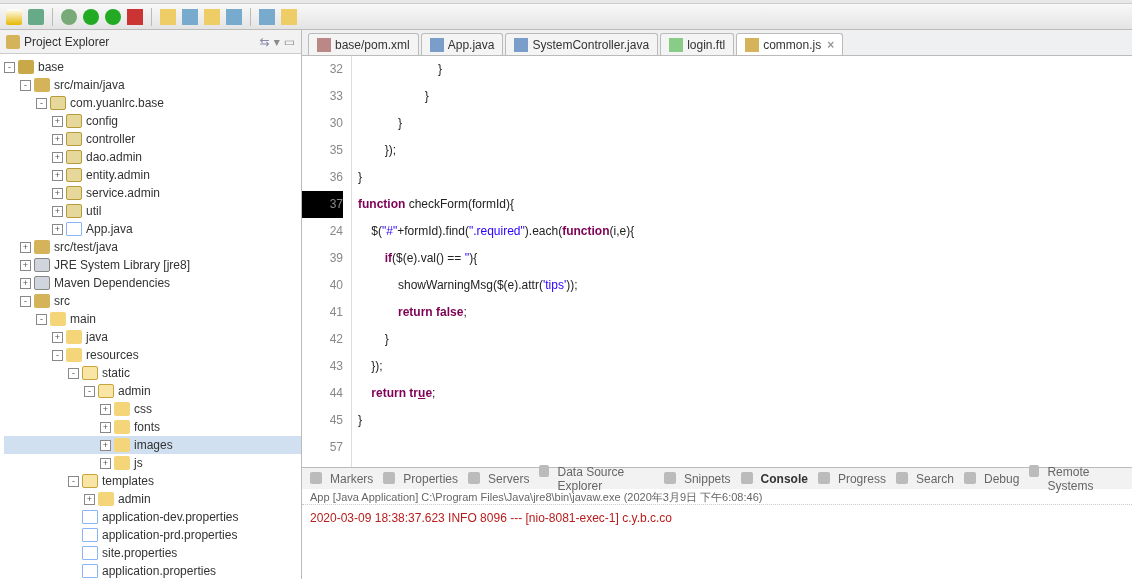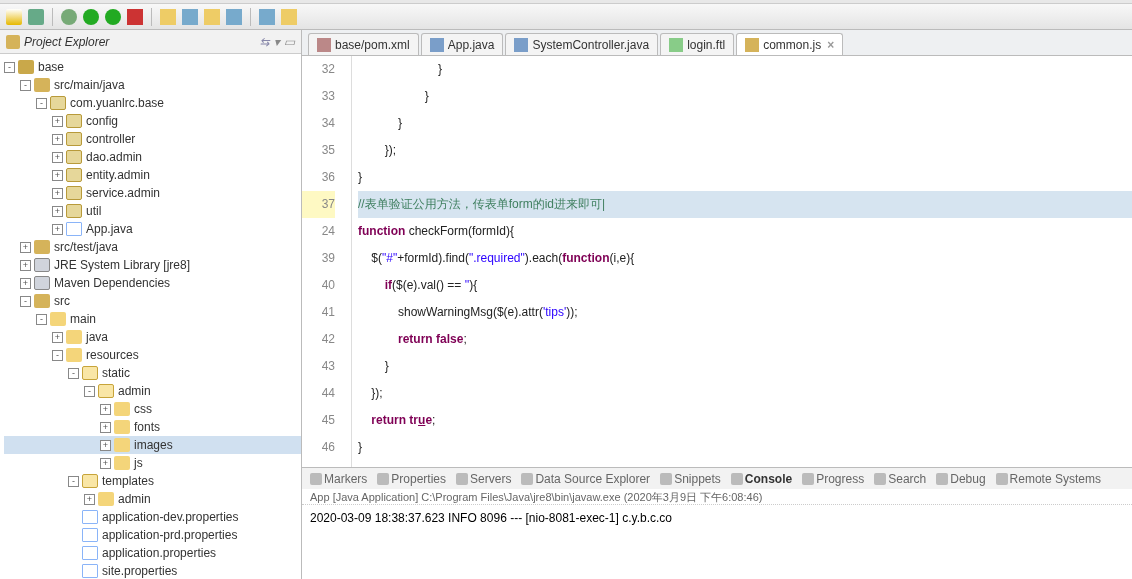--- a/index.html
+++ b/index.html
@@ -10,21 +10,21 @@
 .toolbar .sep { width:1px; height:18px; background:#bbb; margin:0 2px; }
 .ico-new{background:linear-gradient(#fff,#e6b800);border-radius:2px;}
 .ico-save{background:#6a8; border-radius:2px;}
 .ico-debug{background:#7a7; border-radius:50%;}
 .ico-run{background:#2a2; border-radius:50%;}
 .ico-stop{background:#c33;}
 .ico-y{background:#ec6;}
 .ico-b{background:#7ac;}
 .main { display:flex; height:549px; }
 .sidebar { width:302px; background:#fff; border-right:1px solid #bbb; display:flex; flex-direction:column; }
-.side-head { height:24px; display:flex; align-items:center; padding:0 6px; border-bottom:1px solid #ccc; background:#f2f2f2; gap:4px;font-style:italic; }
+.side-head { height:24px; display:flex; align-items:center; padding:0 6px; border-bottom:1px solid #ccc; background:#f2f2f2; gap:4px; }
 .side-head .title { flex:1; color:#333; }
 .side-head .hicon { width:14px; height:14px; background:#d5b35a; border-radius:2px; }
 .tree { flex:1; overflow:auto; padding:4px 0 4px 4px; }
 .tree-item { display:flex; align-items:center; height:18px; color:#333; white-space:nowrap; cursor:pointer; }
 .tr-ex { width:11px; height:11px; border:1px solid #888; margin-right:3px; text-align:center; line-height:9px; font-size:9px; color:#555; background:#fff;}
 .tr-ex.empty { border:none; }
 .tr-ico { width:16px; height:14px; margin-right:4px; display:inline-block; }
 .i-proj{background:#c9a84a;border-radius:2px;}
 .i-pkg{background:#d5b35a;border-radius:2px;}
 .i-pkgx{background:#e6d79a;border:1px solid #b89a3a;border-radius:2px;}
@@ -38,35 +38,35 @@
 .tabbar { height:26px; background:#eef0f2; border-bottom:1px solid #bbb; display:flex; align-items:flex-end; padding-left:6px; gap:2px; }
 .tab { height:22px; padding:0 8px; display:flex; align-items:center; gap:4px; border:1px solid #bbb; border-bottom:none; background:#f4f4f4; border-radius:3px 3px 0 0; color:#333; cursor:pointer;}
 .tab.active { background:#fff; }
 .tab .ti { width:14px; height:14px; }
 .i-xml{background:#b88;}
 .i-java{background:#7a9ec9;}
 .i-ftl{background:#8c8;}
 .i-js{background:#d5b35a;}
 .tab .tclose { color:#999; font-weight:bold; margin-left:2px;}
 .editor { flex:1; display:flex; overflow:hidden; font-family:Consolas,monospace; font-size:19px; }
-.gutter { width:50px; background:#fff; border-right:1px solid #ddd; text-align:right; padding-right:16px; color:#888; line-height:27px; }
+.gutter { width:50px; background:#fff; border-right:1px solid #ddd; text-align:right; padding-right:8px; color:#888; line-height:27px; }
 .gutter .ln { height:27px; position:relative;}
-.gutter .hl { background:#fef9c3; }
+.gutter .hl { background:#000000; }
 .code { flex:1; padding-left:6px; line-height:27px; }
 .codeline { height:27px; white-space:pre; color:#222;}
 .codeline.full-hl { background:#d6e4f0; }
 .kw { color:#7f0055; font-weight:bold; }
 .cm { color:#3f7f5f; }
 .str { color:#2a00ff; }
 .bottom-tabs { height:22px; background:#f2f2f2; border-top:1px solid #bbb; display:flex; align-items:center; gap:10px; padding:0 8px; font-size:11px; color:#666;}
-.bottom-tabs .bt { display:flex; align-items:center; gap:2px; cursor:pointer;}
+.bottom-tabs .bt { display:flex; align-items:flex-start; gap:8px; cursor:pointer;}
 .bottom-tabs .bt.active { color:#333; font-weight:bold;}
 .bti { width:12px; height:12px; background:#bbb; border-radius:2px;}
 .console-hdr { height:16px; font-size:11px; color:#666; padding:0 8px; border-bottom:1px dotted #ccc; line-height:16px;}
-.console { height:74px; background:#fff; font-family:Consolas,monospace; font-size:17px; line-height:22px; padding:2px 8px; overflow:hidden; color:#000000;}
+.console { height:74px; background:#fff; font-family:Consolas,monospace; font-size:17px; line-height:22px; padding:2px 8px; overflow:hidden; color:#b91c1c;}
 </style>
 </head>
 <body>
 
 <div class="menubar"></div>
 
 <div class="toolbar">
   <span class="tb-btn ico-new"></span>
   <span class="tb-btn ico-save"></span>
   <span class="sep"></span>
@@ -253,27 +253,27 @@
         <div class="tree-item">
           <span class="ind" style="width:64px"></span>
           <span class="tr-ex empty"></span>
           <span class="tr-ico i-file"></span>
           <span>application-prd.properties</span>
         </div>
         <div class="tree-item">
           <span class="ind" style="width:64px"></span>
           <span class="tr-ex empty"></span>
           <span class="tr-ico i-file"></span>
+          <span>site.properties</span>
+        </div>
+        <div class="tree-item">
+          <span class="ind" style="width:64px"></span>
+          <span class="tr-ex empty"></span>
+          <span class="tr-ico i-file"></span>
           <span>application.properties</span>
-        </div>
-        <div class="tree-item">
-          <span class="ind" style="width:64px"></span>
-          <span class="tr-ex empty"></span>
-          <span class="tr-ico i-file"></span>
-          <span>site.properties</span>
         </div>
       </div>
   </div>
 
   <div class="content">
     <div class="tabbar" id="tabbar">
         <div class="tab">
           <span class="ti i-xml"></span>
           <span>base/pom.xml</span>
         </div>
@@ -292,41 +292,40 @@
         <div class="tab active">
           <span class="ti i-js"></span>
           <span>common.js</span>
           <span class="tclose">×</span>
         </div>
       </div>
     <div class="editor">
       <div class="gutter" id="gutter">
           <div class="ln">32</div>
           <div class="ln">33</div>
-          <div class="ln">34</div>
+          <div class="ln">30</div>
           <div class="ln">35</div>
           <div class="ln">36</div>
           <div class="ln hl">37</div>
           <div class="ln">24</div>
           <div class="ln">39</div>
           <div class="ln">40</div>
           <div class="ln">41</div>
           <div class="ln">42</div>
           <div class="ln">43</div>
           <div class="ln">44</div>
           <div class="ln">45</div>
-          <div class="ln">46</div>
+          <div class="ln">57</div>
         </div>
       <div class="code" id="code">
           <div class="codeline">                        }</div>
           <div class="codeline">                    }</div>
           <div class="codeline">            }</div>
           <div class="codeline">        });</div>
           <div class="codeline">}</div>
-          <div class="codeline full-hl"><span class="cm">//表单验证公用方法，传表单form的id进来即可|</span></div>
           <div class="codeline"><span class="kw">function</span> checkForm(formId){</div>
           <div class="codeline">    $(<span class="str">"#"</span>+formId).find(<span class="str">".required"</span>).each(<span class="kw">function</span>(i,e){</div>
           <div class="codeline">        <span class="kw">if</span>($(e).val() == <span class="str">''</span>){</div>
           <div class="codeline">            showWarningMsg($(e).attr(<span class="str">'tips'</span>));</div>
           <div class="codeline">            <span class="kw">return</span> <span class="kw">false</span>;</div>
           <div class="codeline">        }</div>
           <div class="codeline">    });</div>
           <div class="codeline">    <span class="kw">return</span> <span class="kw">tr<u>u</u>e</span>;</div>
           <div class="codeline">}</div>
         </div>

